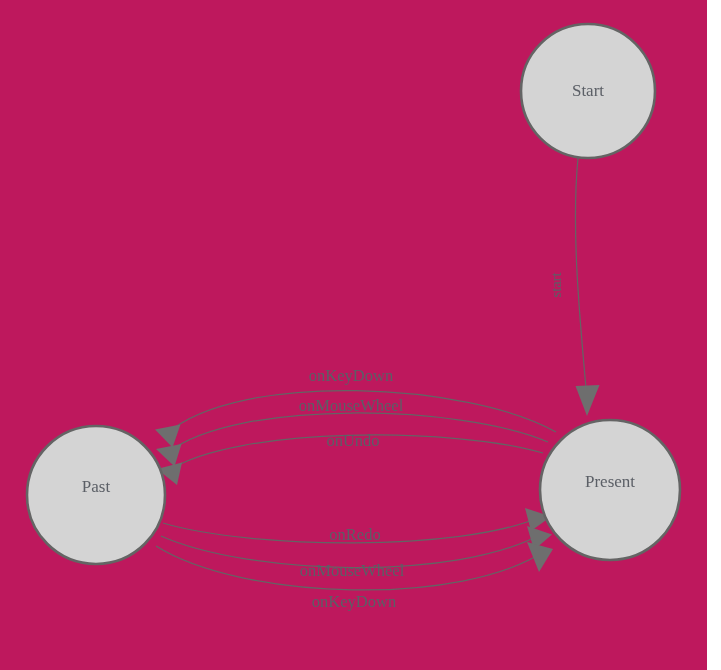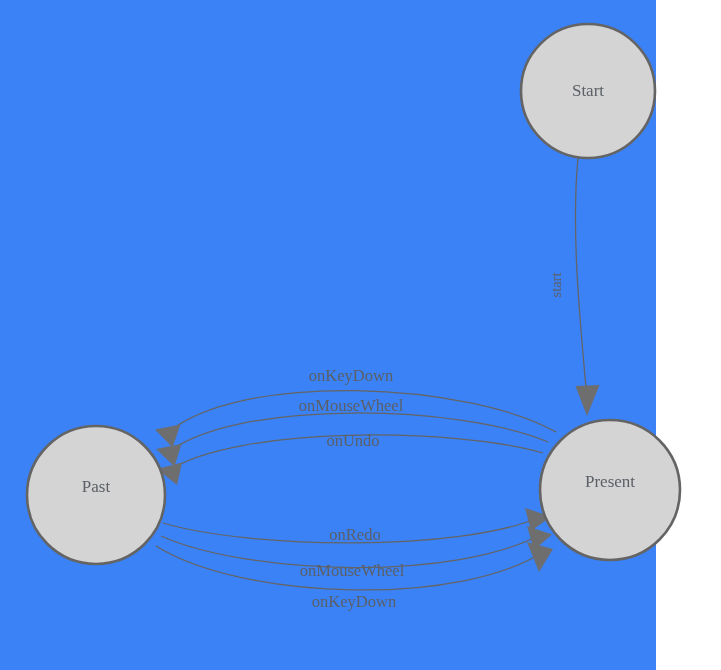--- a/index.html
+++ b/index.html
@@ -8,23 +8,23 @@
     background: #ffffff;
   }
   body {
     width: 721px;
     height: 670px;
     font-family: "Liberation Serif", "DejaVu Serif", serif;
     overflow: hidden;
   }
   #diagram-root {
     position: relative;
-    width: 656px;
+    width: 707px;
     height: 670px;
-    background: #3b82f6;
+    background: #be185d;
   }
   svg.state-diagram {
     display: block;
     width: 721px;
     height: 670px;
   }
   .node-circle {
     fill: #d4d4d4;
     stroke: #646464;
     stroke-width: 2.6;

